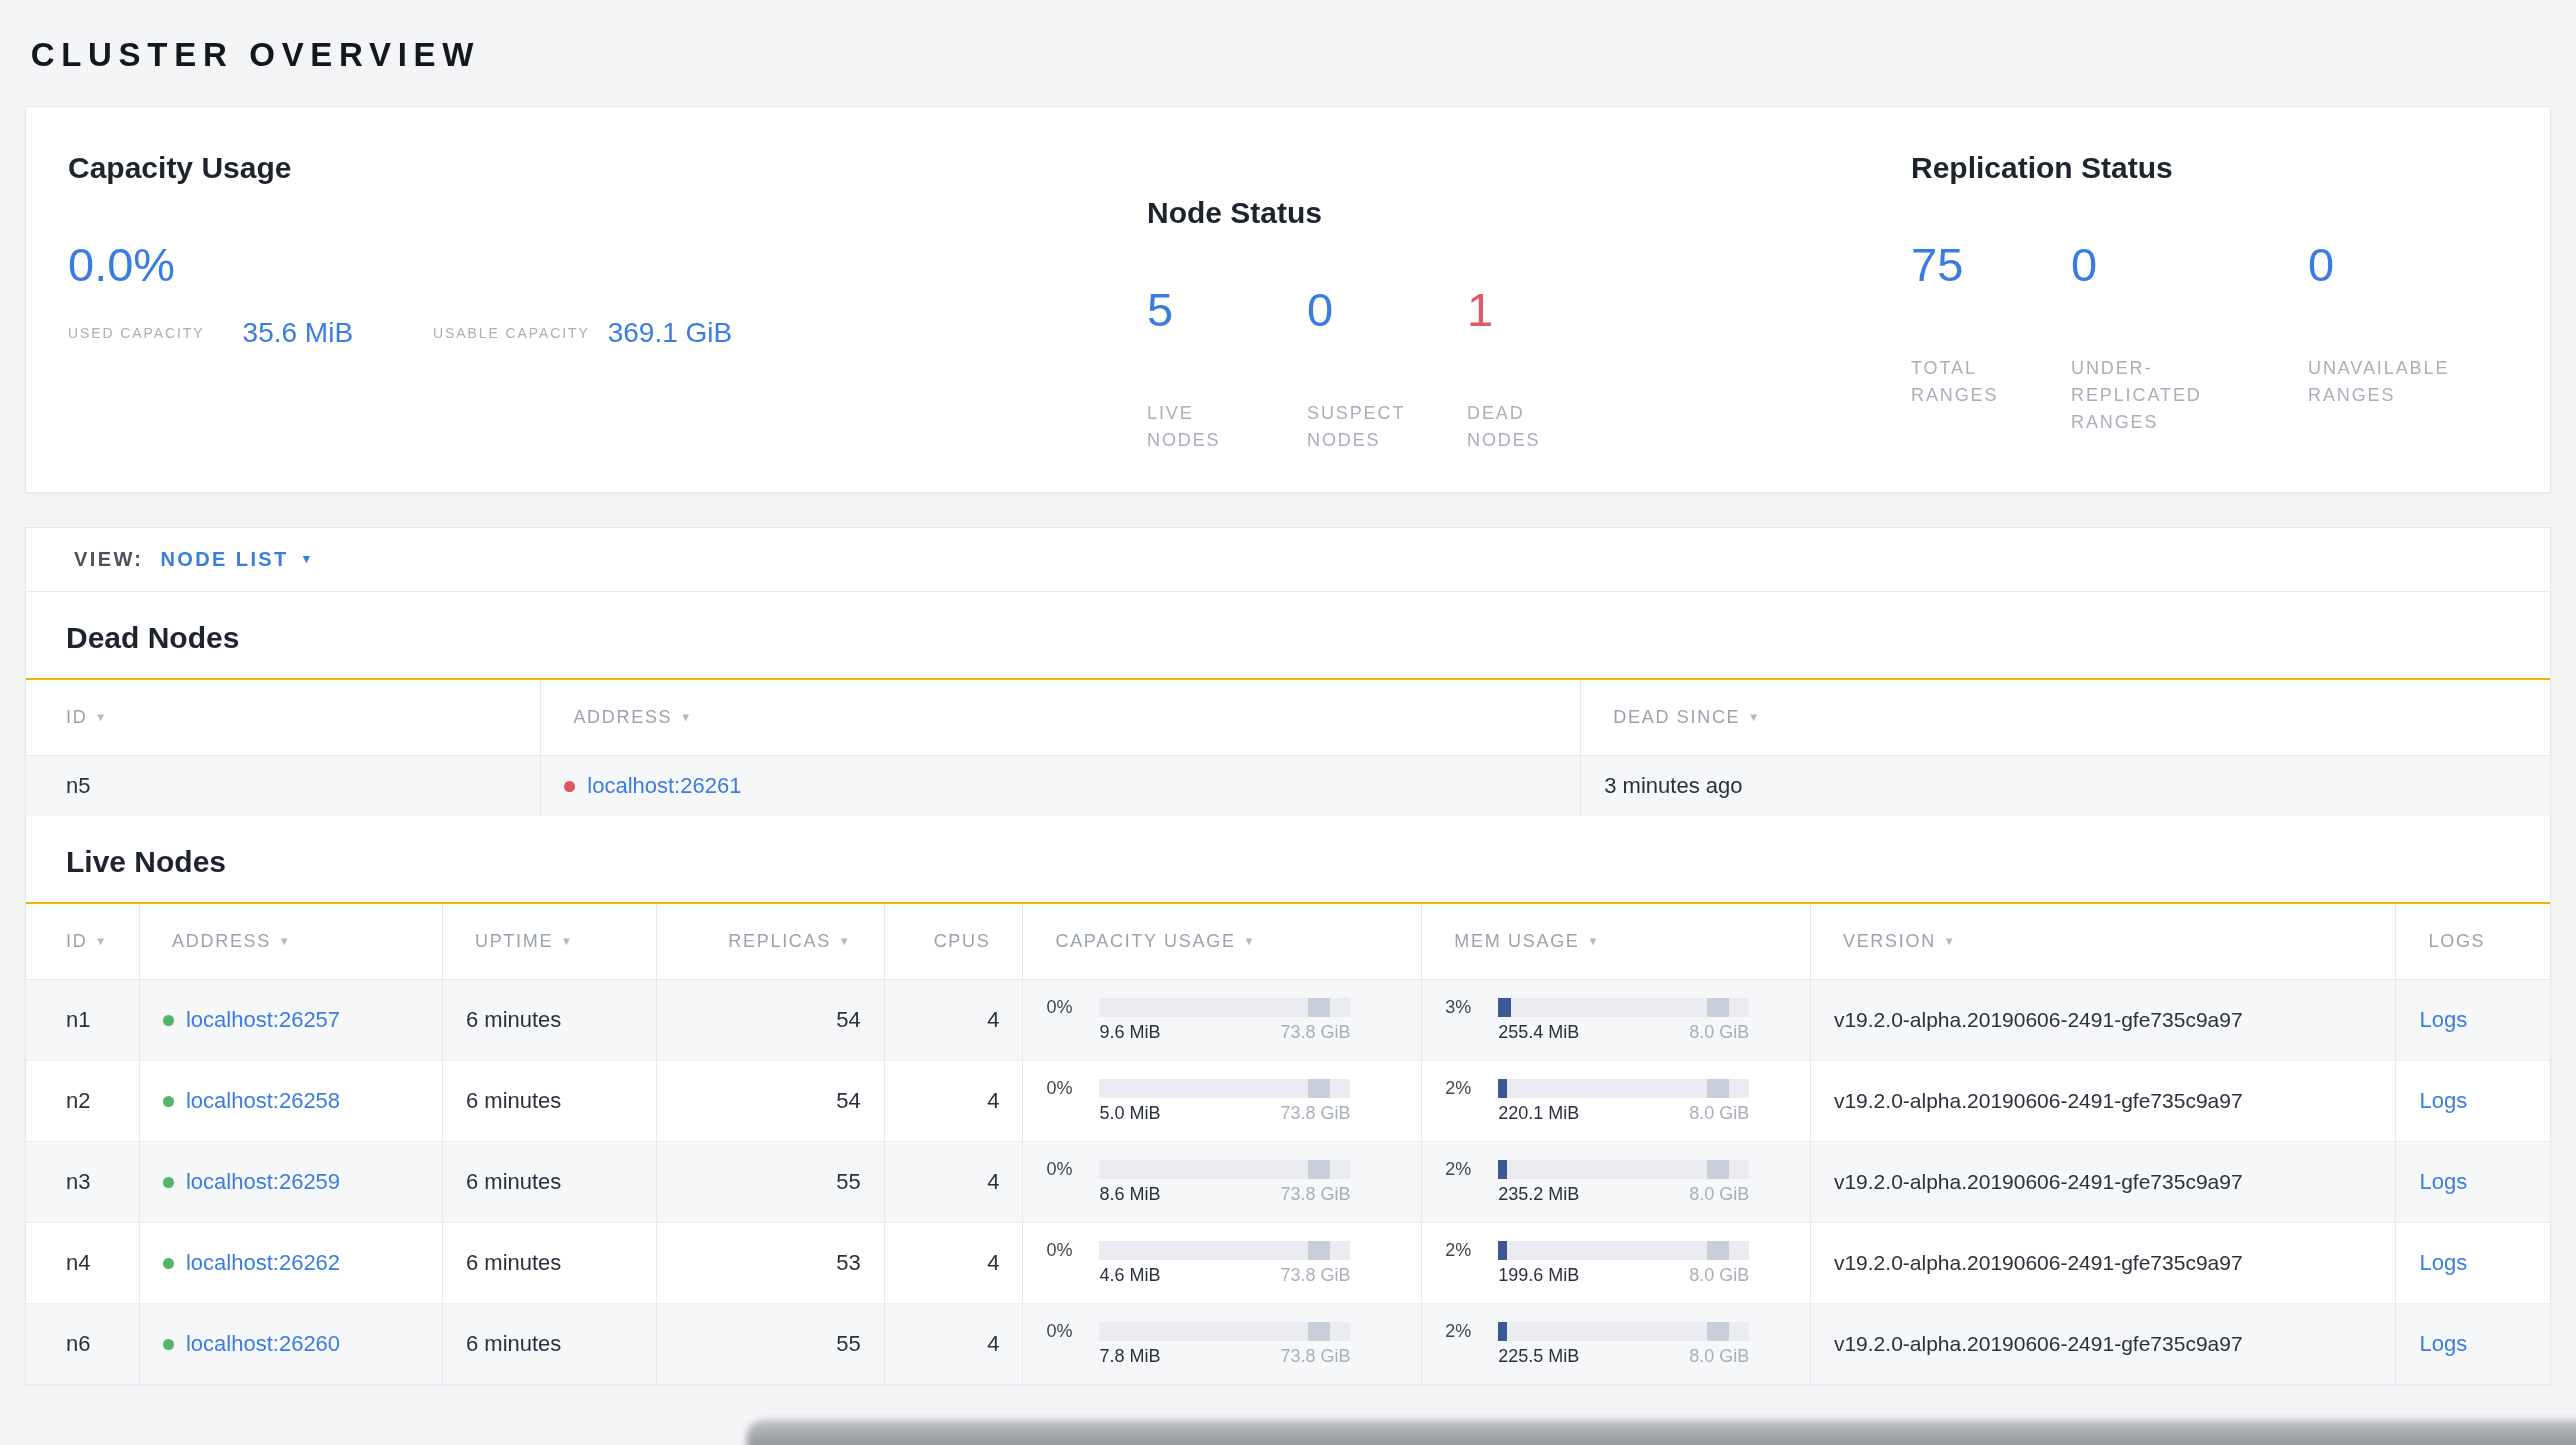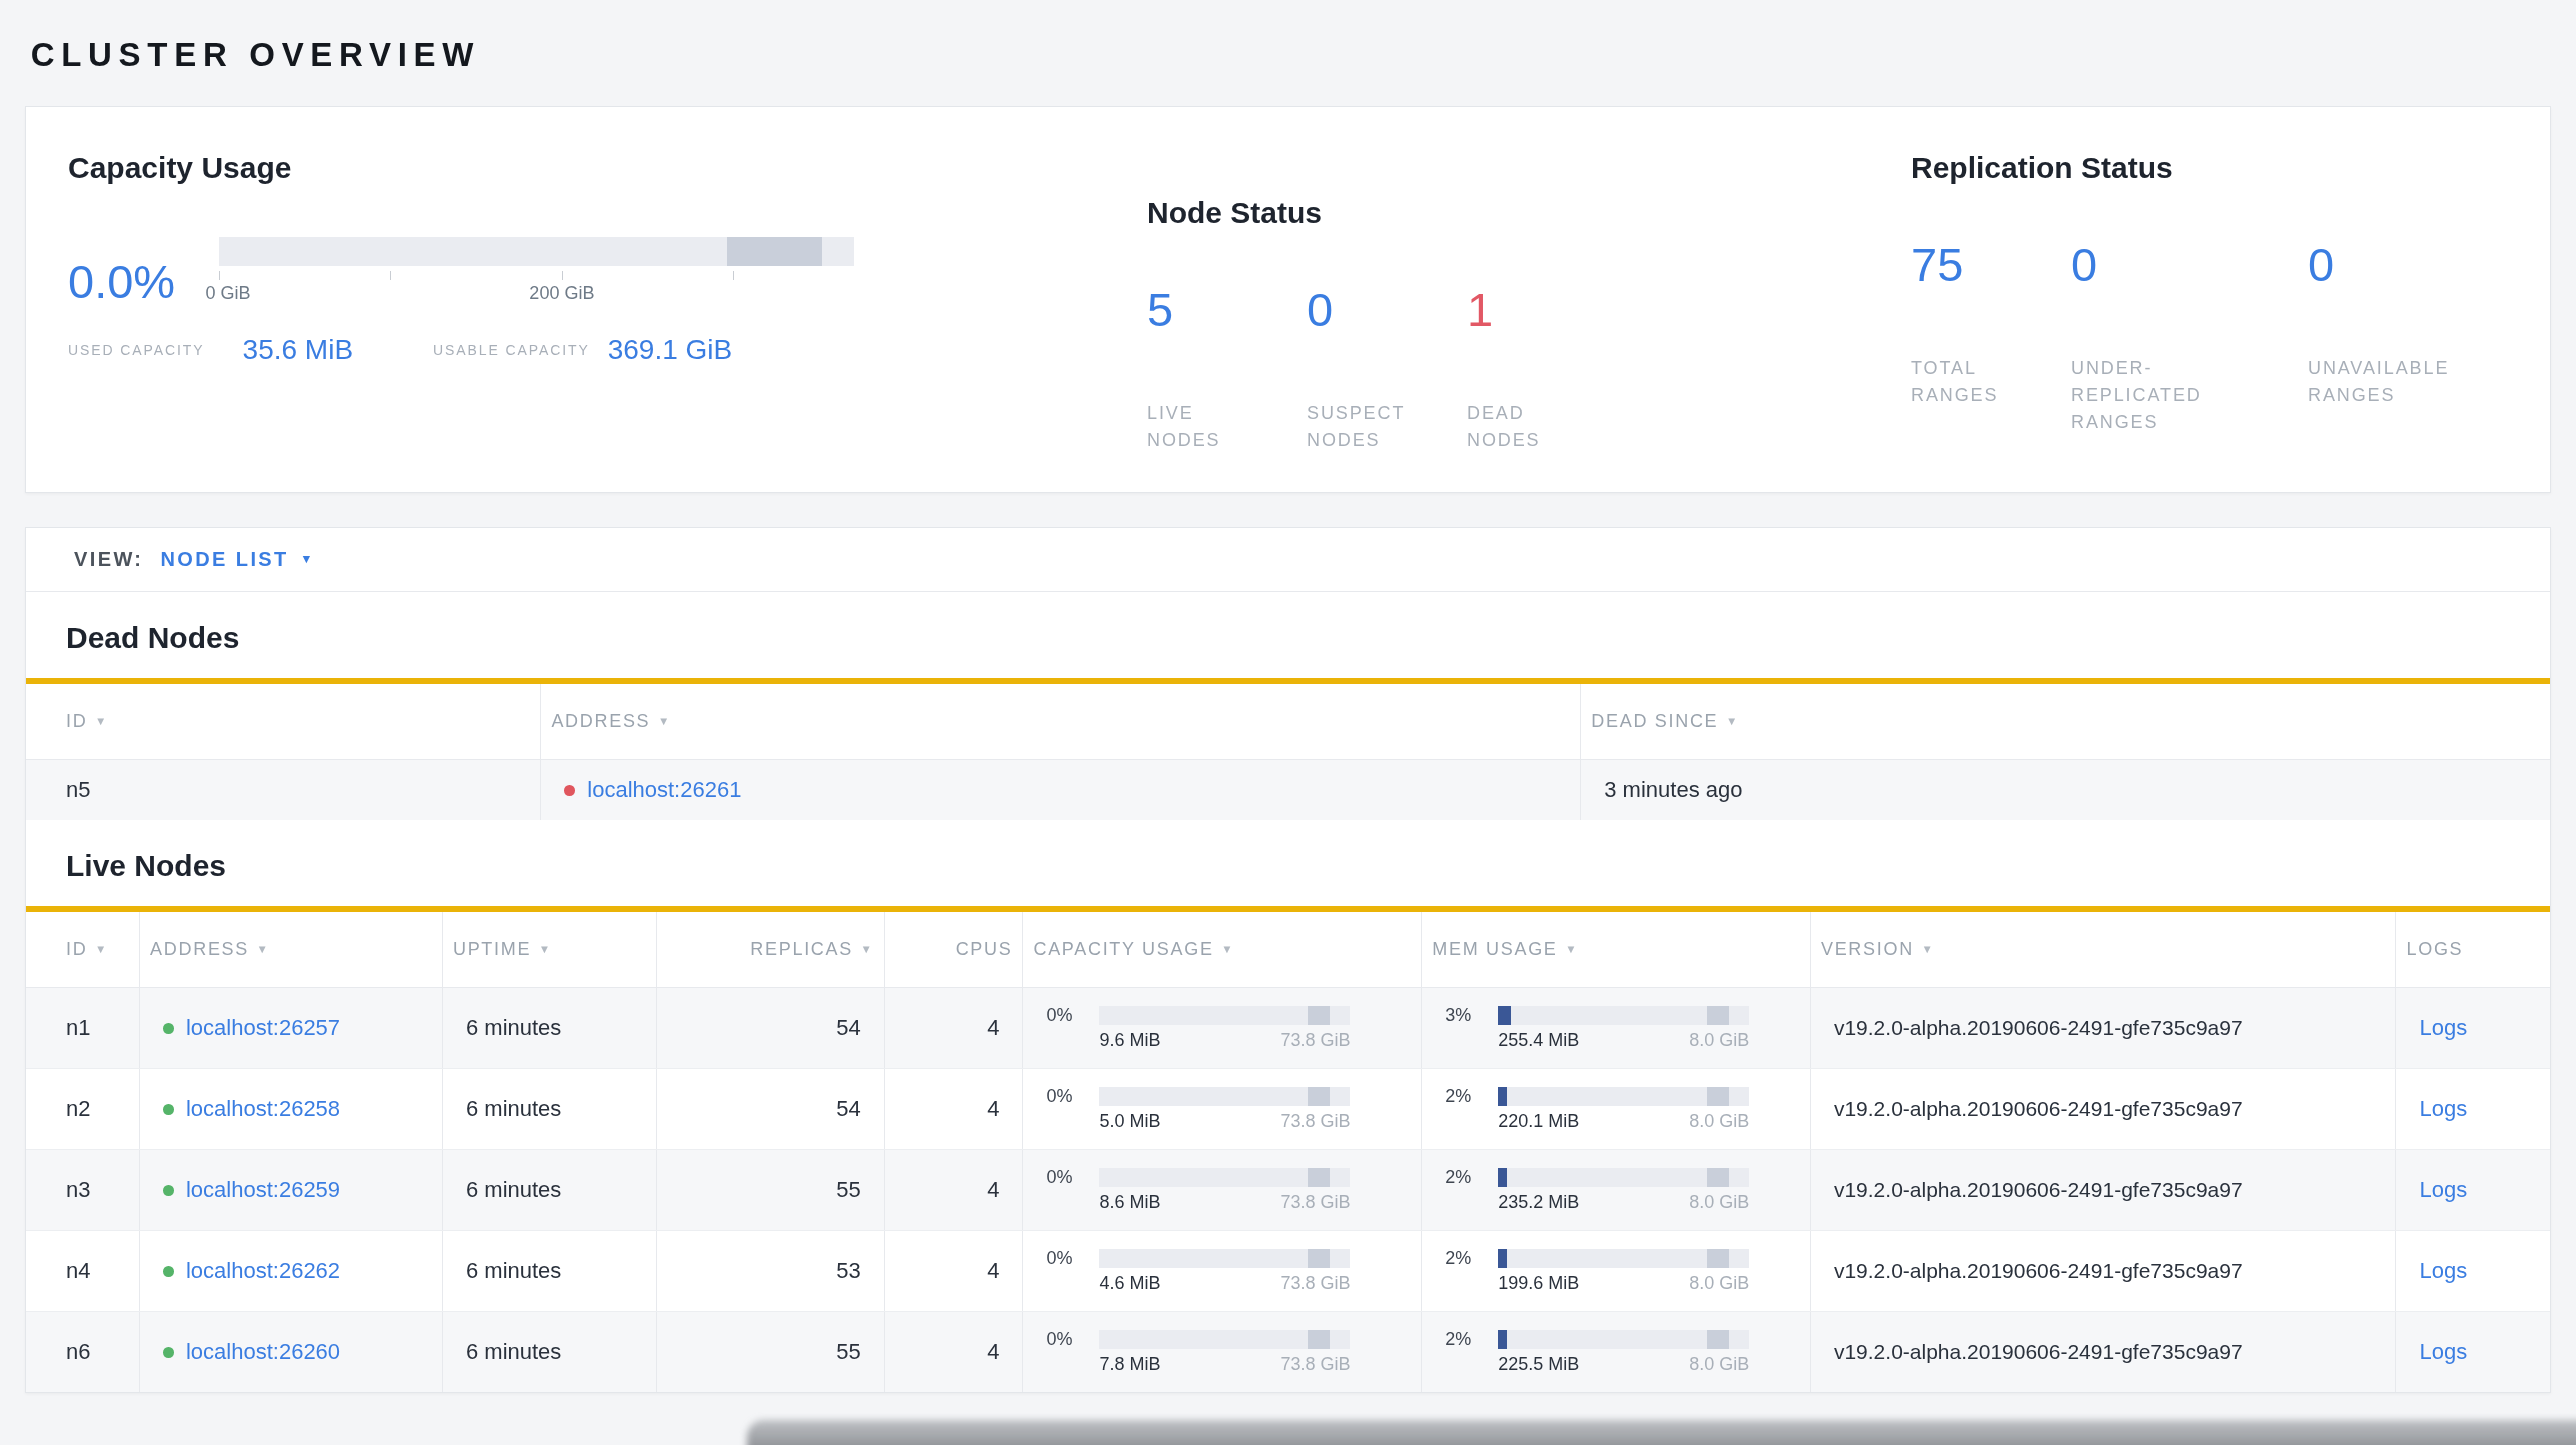--- a/index.html
+++ b/index.html
@@ -65,22 +65,22 @@
   .view-label { font-size: 20px; letter-spacing: 2.4px; color: #4c535c; font-weight: bold; }
   .view-select { display: flex; align-items: center; margin-left: 17px; cursor: pointer; }
   .view-value { font-size: 20px; letter-spacing: 2.4px; color: #3a7de1; font-weight: bold; }
   .caret::after { content: "▼"; font-size: 12.4px; color: #3a7de1; margin-left: 11.5px; position: relative; top: -1.9px; }
 
   .tbl-title { font-size: 30px; font-weight: bold; color: #1e242e; padding: 29px 0 23px 40px; margin: 0; }
 
   table { width: 100%; border-collapse: collapse; table-layout: fixed; }
   thead th {
     font-size: 18px; font-weight: normal; letter-spacing: 1.7px; color: #9aa3ad;
-    text-align: left; padding: 27px 10px;
-    border-top: 6px solid #eab308; border-bottom: 1px solid #e7e9ed;
+    text-align: left; padding: 27px 32px;
+    border-top: 2px solid #eab308; border-bottom: 1px solid #e7e9ed;
     cursor: pointer; white-space: nowrap; overflow: hidden;
   }
   th:not(:first-child), td:not(:first-child) { border-left: 1px solid #e7e9ed; }
   tbody td { font-size: 22px; color: #2a313c; padding: 17px 23px; border-bottom: 1px solid #eceef1; vertical-align: middle; }
   tbody tr:nth-child(odd) { background: #f6f7f9; }
   tbody tr:last-child td { border-bottom: none; }
   th:first-child, td:first-child { padding-left: 40px; }
   .num { text-align: right; }
   .sort::after { content: "▼"; font-size: 11.5px; color: #b3bac2; margin-left: 7.6px; position: relative; top: -1.9px; }
 
@@ -118,33 +118,20 @@
 <div class="page">
 
   <h1 class="page-title">CLUSTER OVERVIEW</h1>
 
   <section class="card summary">
 
     <div class="col-capacity">
       <h2 class="sec-title">Capacity Usage</h2>
       <div class="cap-row">
         <div class="cap-pct">0.0%</div>
-        <div class="bar-block">
-          <div class="cap-bar">
-            <div class="cap-seg"></div>
-          </div>
-          <div class="cap-ticks">
-            <span class="tick tick-0"></span>
-            <span class="tick tick-1"></span>
-            <span class="tick tick-2"></span>
-            <span class="tick tick-3"></span>
-            <span class="tick-label tl-0">0 GiB</span>
-            <span class="tick-label tl-2">200 GiB</span>
-          </div>
-        </div>
       </div>
       <div class="cap-stats">
         <div class="pair">
           <div class="pair-label">USED CAPACITY</div>
           <div class="pair-value">35.6 MiB</div>
         </div>
         <div class="pair">
           <div class="pair-label">USABLE CAPACITY</div>
           <div class="pair-value">369.1 GiB</div>
         </div>

